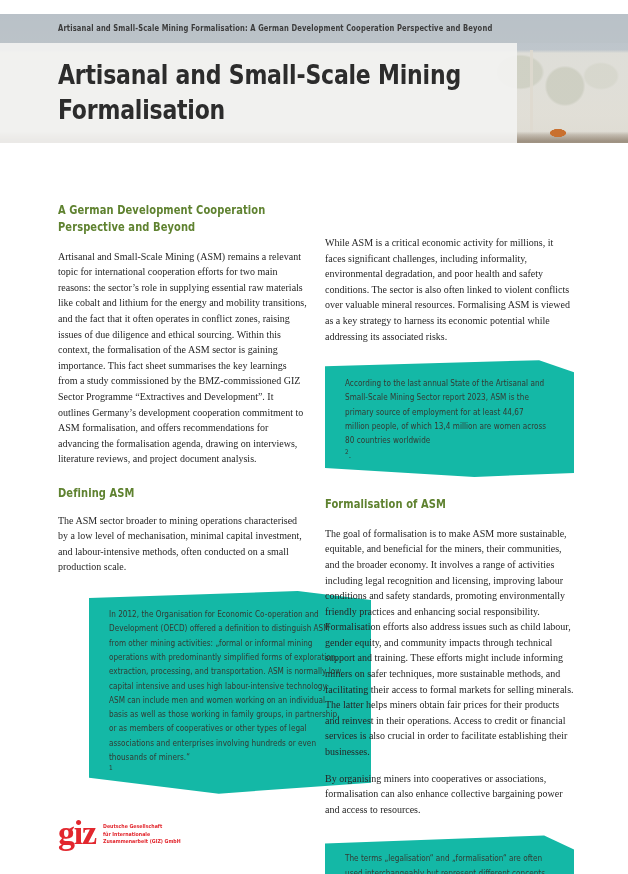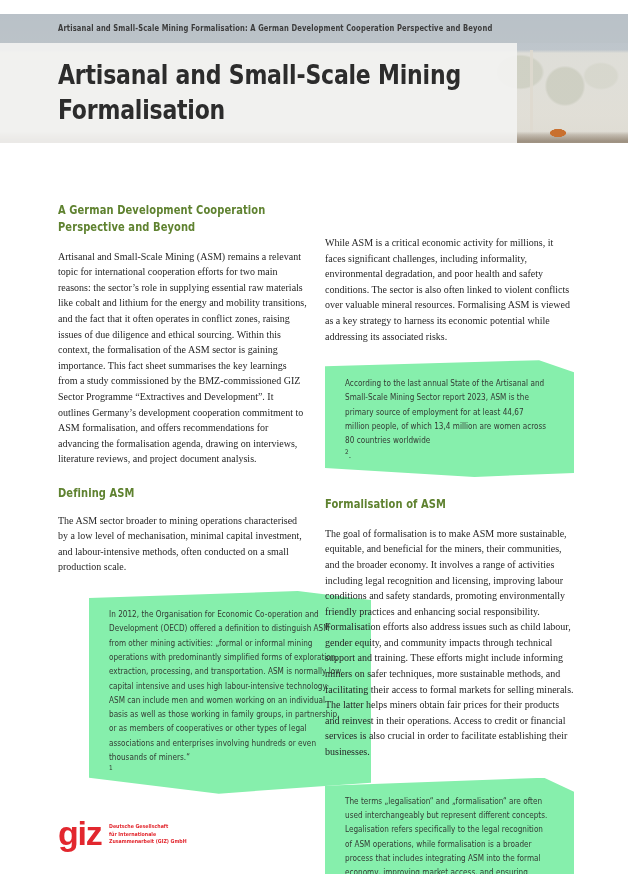--- a/index.html
+++ b/index.html
@@ -136,21 +136,21 @@
     line-height: 15.6px;
     color: #262626;
     text-align: left;
     hyphens: none;
   }
   p.body:last-child { margin-bottom: 0; }
 
   
   .callout {
     position: relative;
-    background: #86efac;
+    background: #14b8a6;
     color: #333a33;
     font-family: "DejaVu Sans Condensed", "DejaVu Sans", sans-serif;
     font-size: 8.35px;
     line-height: 14.3px;
     letter-spacing: .02px;
     padding: 16px 20px 15px 20px;
     transform: scaleX(1);
   }
   .callout .ctext { transform: scaleX(.97); transform-origin: left top; display: block; }
   
@@ -171,21 +171,21 @@
 
   
   #giz {
     position: absolute;
     left: 58px; top: 818px;
     display: flex;
     align-items: flex-end;
     gap: 7px;
   }
   .giz-word {
-    font-family: Liberation Sans, sans-serif;
+    font-family: Liberation Serif, serif;
     font-weight: 700;
     font-size: 34px;
     line-height: 30px;
     color: #e2272e;
     letter-spacing: -1.2px;
     position: relative;
   }
   .giz-tag {
     font-family: "DejaVu Sans Condensed", "DejaVu Sans", sans-serif;
     font-weight: 700;
@@ -237,20 +237,21 @@
       <p class="body">While ASM is a critical economic activity for millions, it faces significant challenges, including informality, environmental degradation, and poor health and safety conditions. The sector is also often linked to violent conflicts over valuable mineral resources. Formalising ASM is viewed as a key strategy to harness its economic potential while addressing its associated risks.</p>
 
       <div class="callout shape-b cal-right1">
         <span class="ctext">According to the last annual State of the Artisanal and Small-Scale Mining Sector report 2023, ASM is the primary source of employment for at least 44,67 million people, of which 13,4 million are women across 80 countries worldwide</span><sup>2</sup><span>.</span>
       </div>
 
       <h2 class="sec">Formalisation of ASM</h2>
 
       <p class="body">The goal of formalisation is to make ASM more sustainable, equitable, and beneficial for the miners, their communities, and the broader economy. It involves a range of activities including legal recognition and licensing, improving labour conditions and safety standards, promoting environmentally friendly practices and enhancing social responsibility. Formalisation efforts also address issues such as child labour, gender equity, and community impacts through technical support and training. These efforts might include informing miners on safer techniques, more sustainable methods, and facilitating their access to formal markets for selling minerals. The latter helps miners obtain fair prices for their products and reinvest in their operations. Access to credit or financial services is also crucial in order to facilitate establishing their businesses.</p>
 
+      <p class="body">By organising miners into cooperatives or associations, formalisation can also enhance collective bargaining power and access to resources.</p>
 
       <div class="callout shape-c cal-right2">
         <span class="ctext">The terms „legalisation“ and „formalisation“ are often used interchangeably but represent different concepts. Legalisation refers specifically to the legal recognition of ASM operations, while formalisation is a broader process that includes integrating ASM into the formal economy, improving market access, and ensuring sustainability.</span>
       </div>
 
     </div>
   </div>
 
   <div id="giz">
     <div class="giz-word">giz</div>

